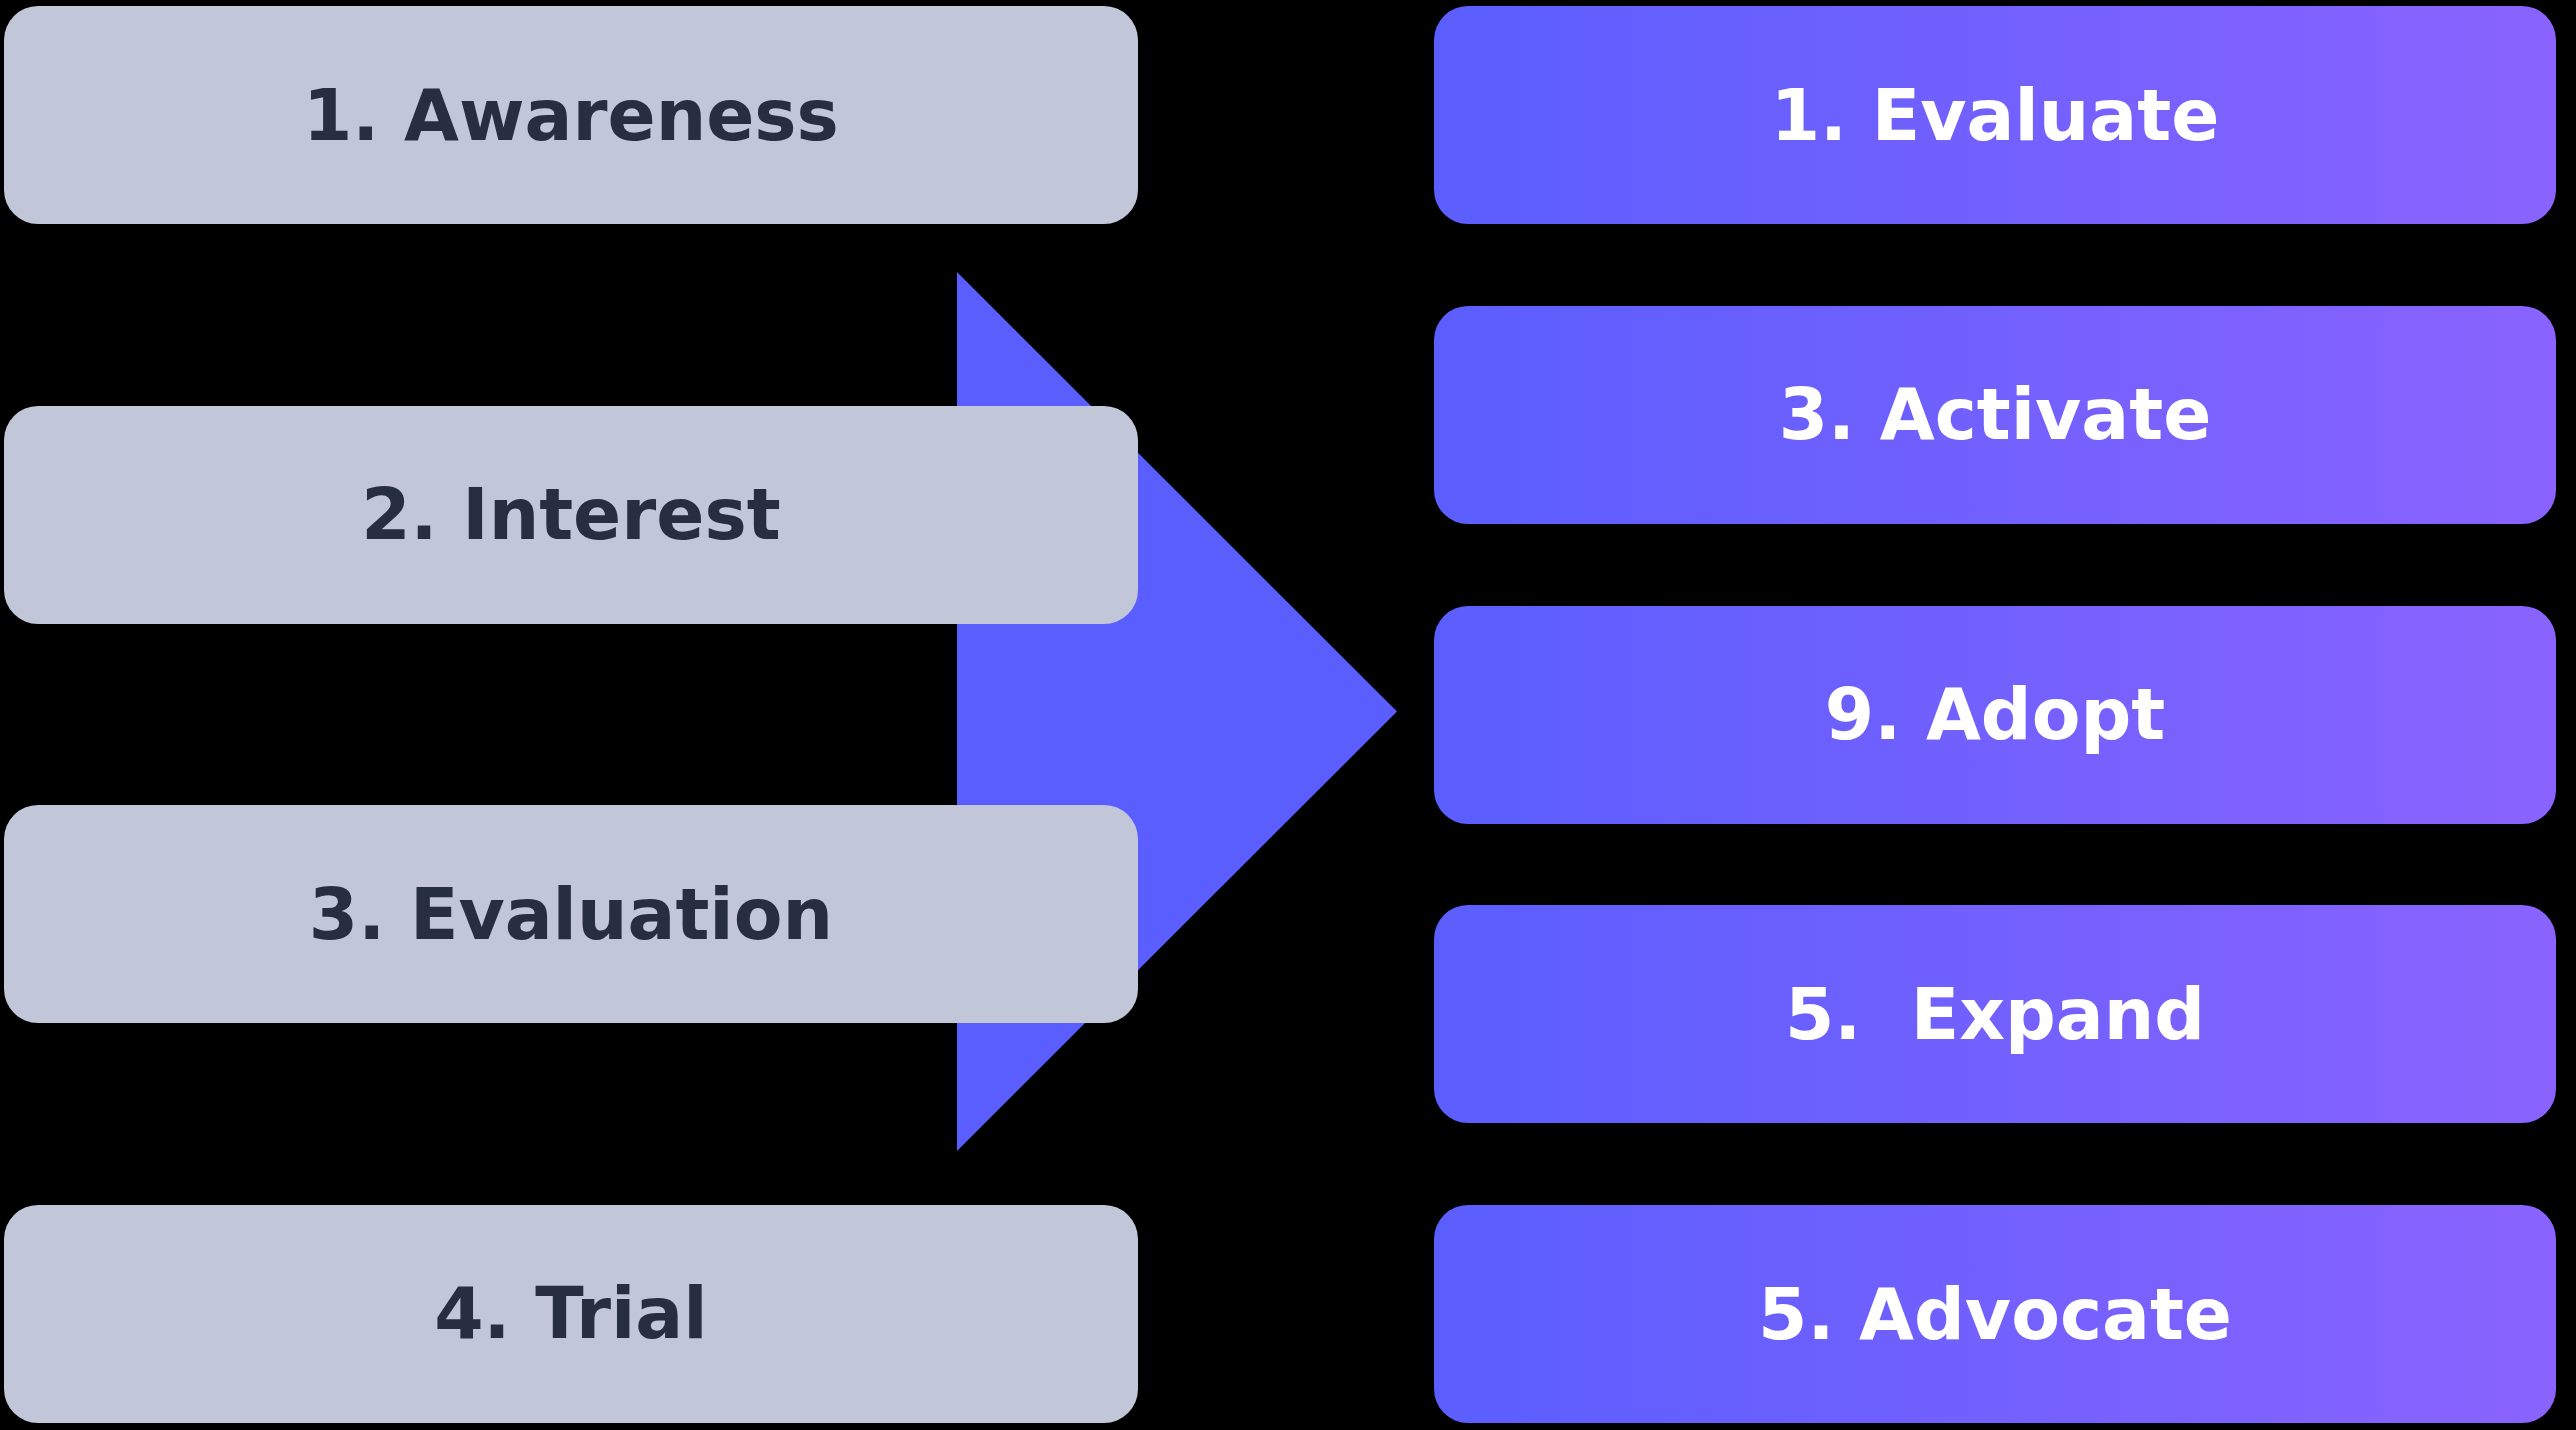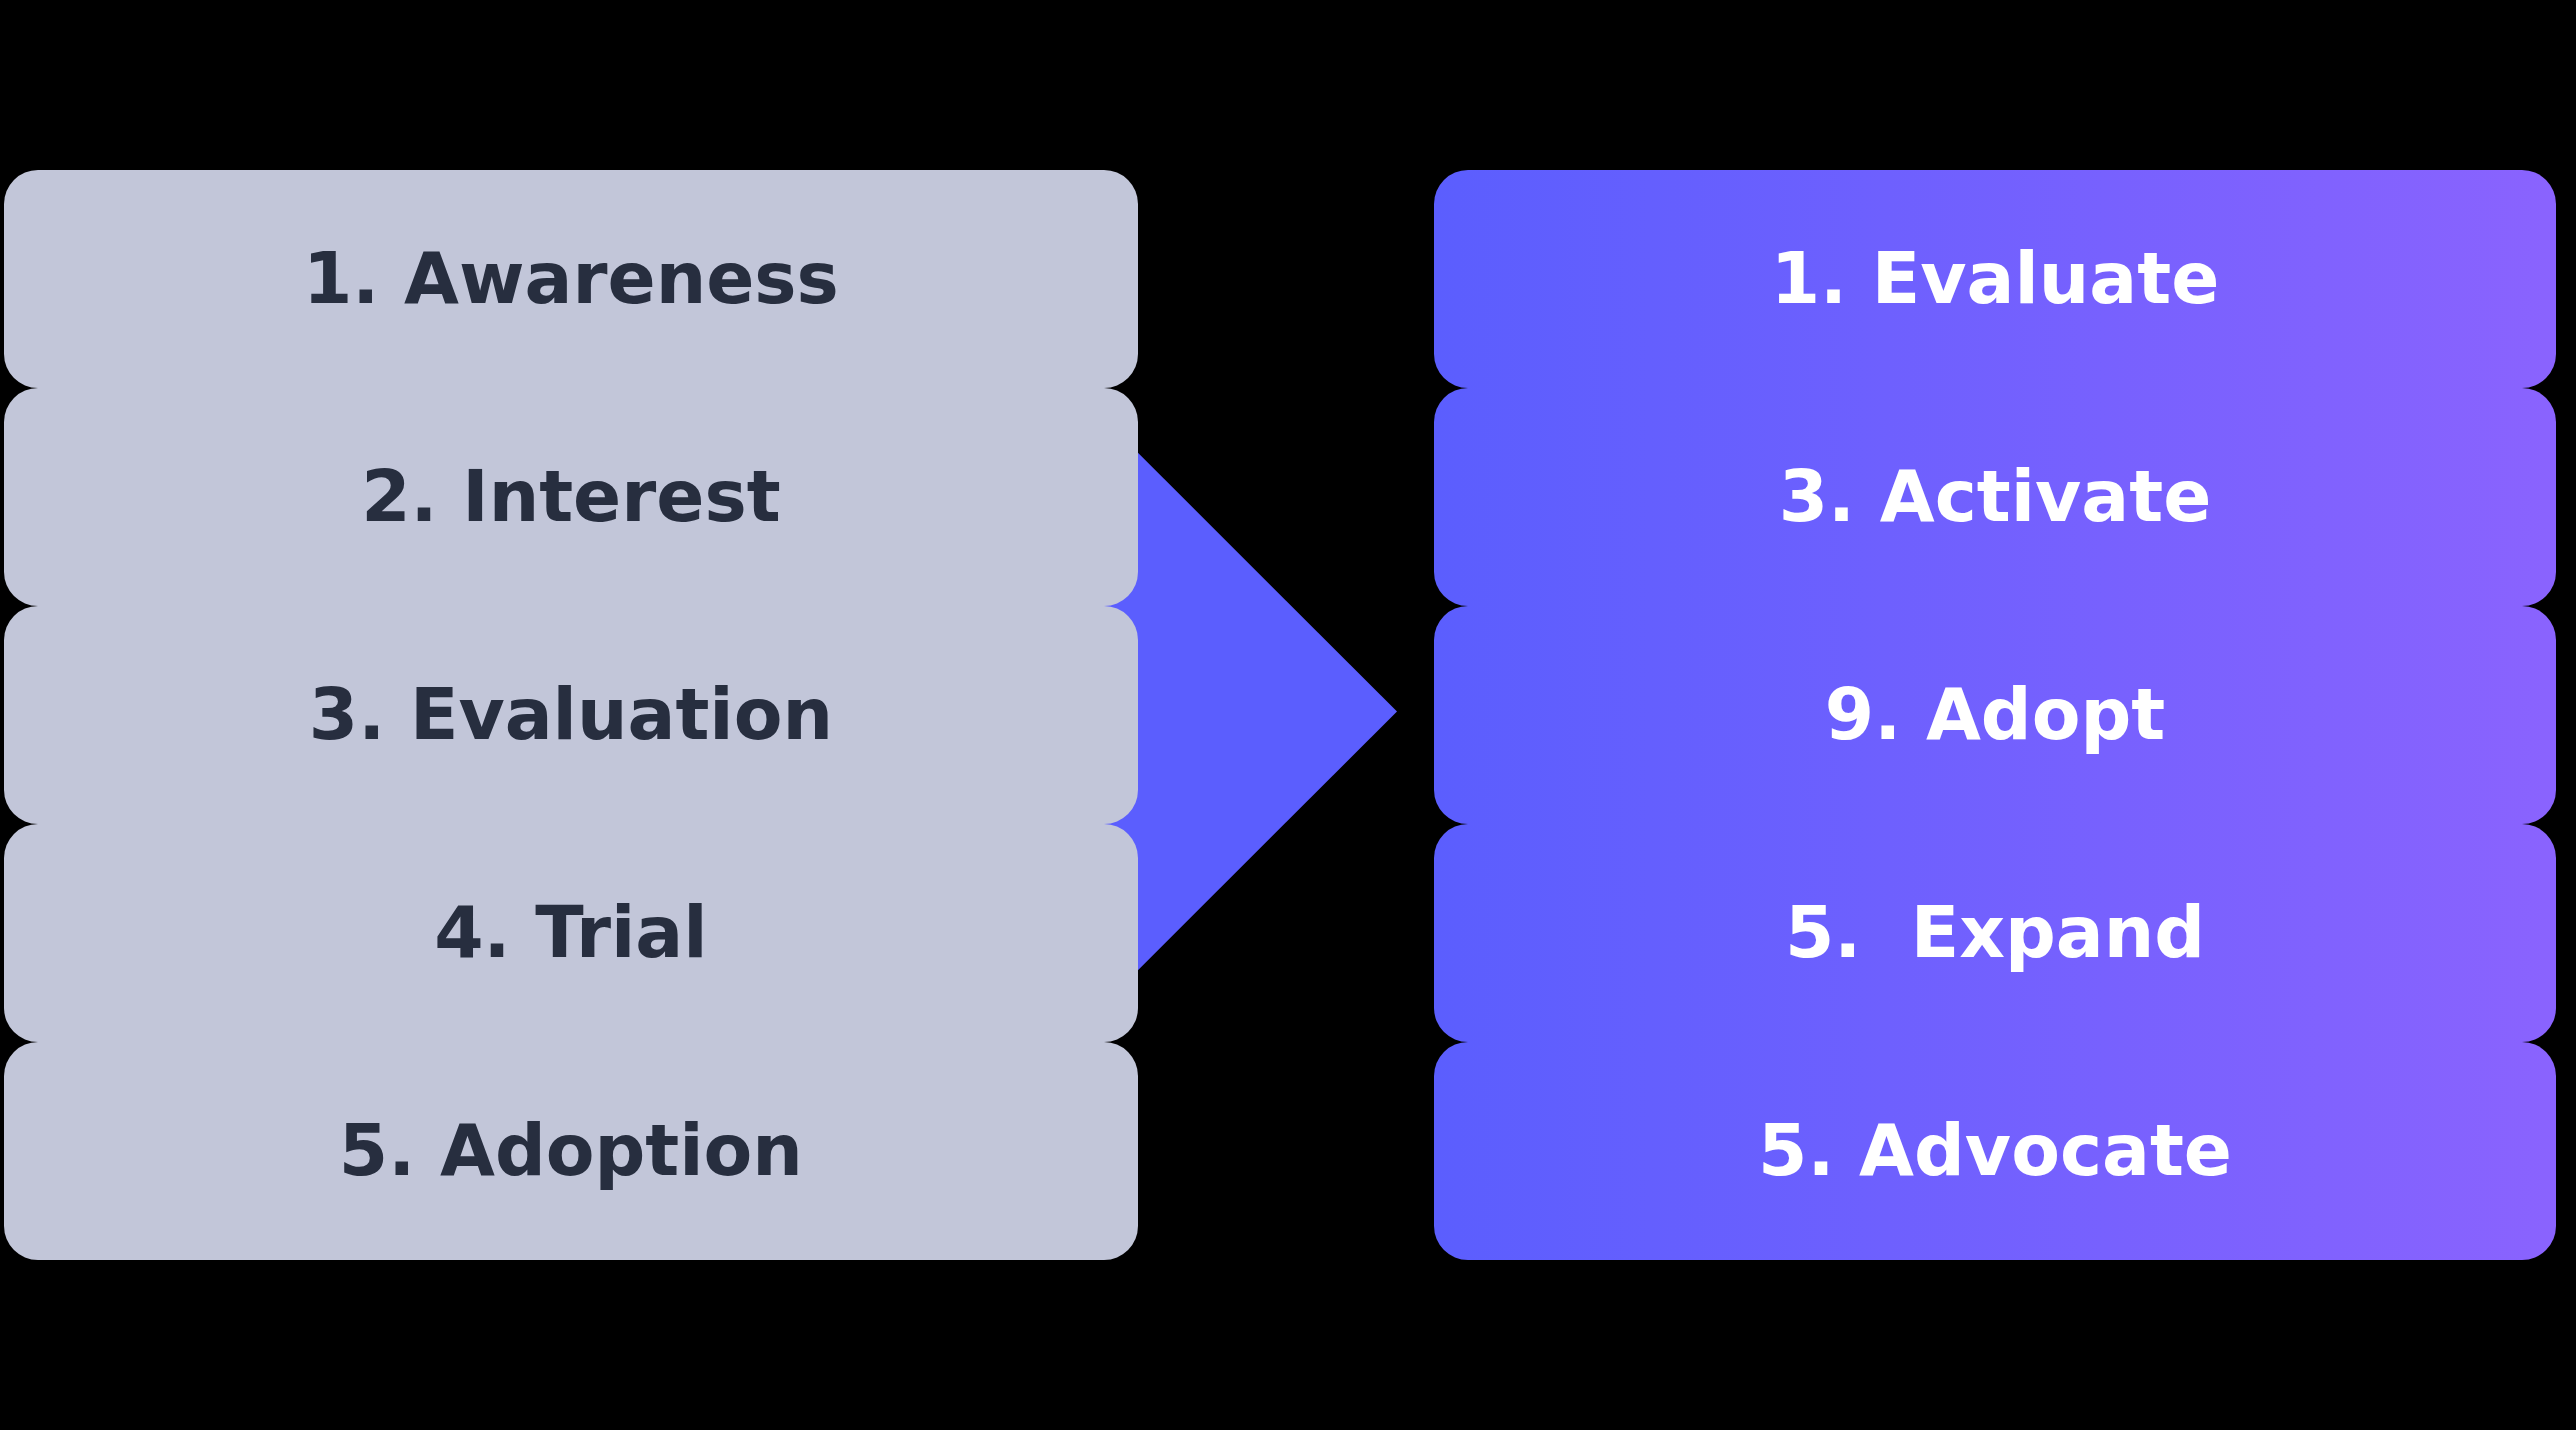--- a/index.html
+++ b/index.html
@@ -27,21 +27,21 @@
     background: var(--arrow-color, #5B5EFE);
     clip-path: polygon(0 0, 100% 50%, 0 100%);
     z-index: 1;
   }
   .col {
     position: absolute;
     top: 0;
     height: 1430px;
     display: flex;
     flex-direction: column;
-    justify-content: center;
+    justify-content: space-between;
     box-sizing: border-box;
     padding: 6.2px 0 7px 0;
     z-index: 2;
   }
   .col.left  { left: 3.9px;    width: 1134px; }
   .col.right { left: 1434px; width: 1122px; }
   .box {
     height: 218px;
     border-radius: 34px;
     display: flex;
@@ -77,23 +77,20 @@
     </div>
     <div class="box gray">
       <span class="label">2. Interest</span>
     </div>
     <div class="box gray">
       <span class="label">3. Evaluation</span>
     </div>
     <div class="box gray">
       <span class="label">4. Trial</span>
     </div>
-    <div class="box gray">
-      <span class="label">5. Adoption</span>
-    </div>
   </div>
 
   <div class="col right">
     <div class="box purple">
       <span class="label">1. Evaluate</span>
     </div>
     <div class="box purple">
       <span class="label">3. Activate</span>
     </div>
     <div class="box purple">

